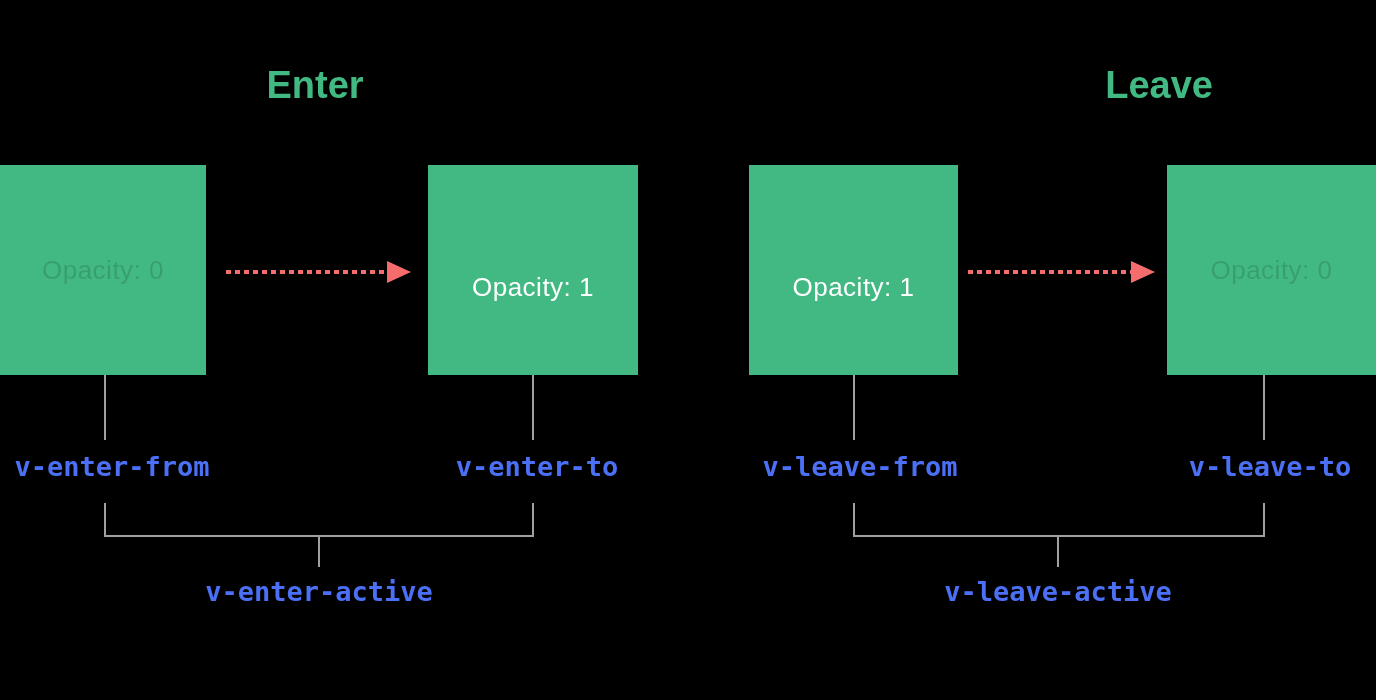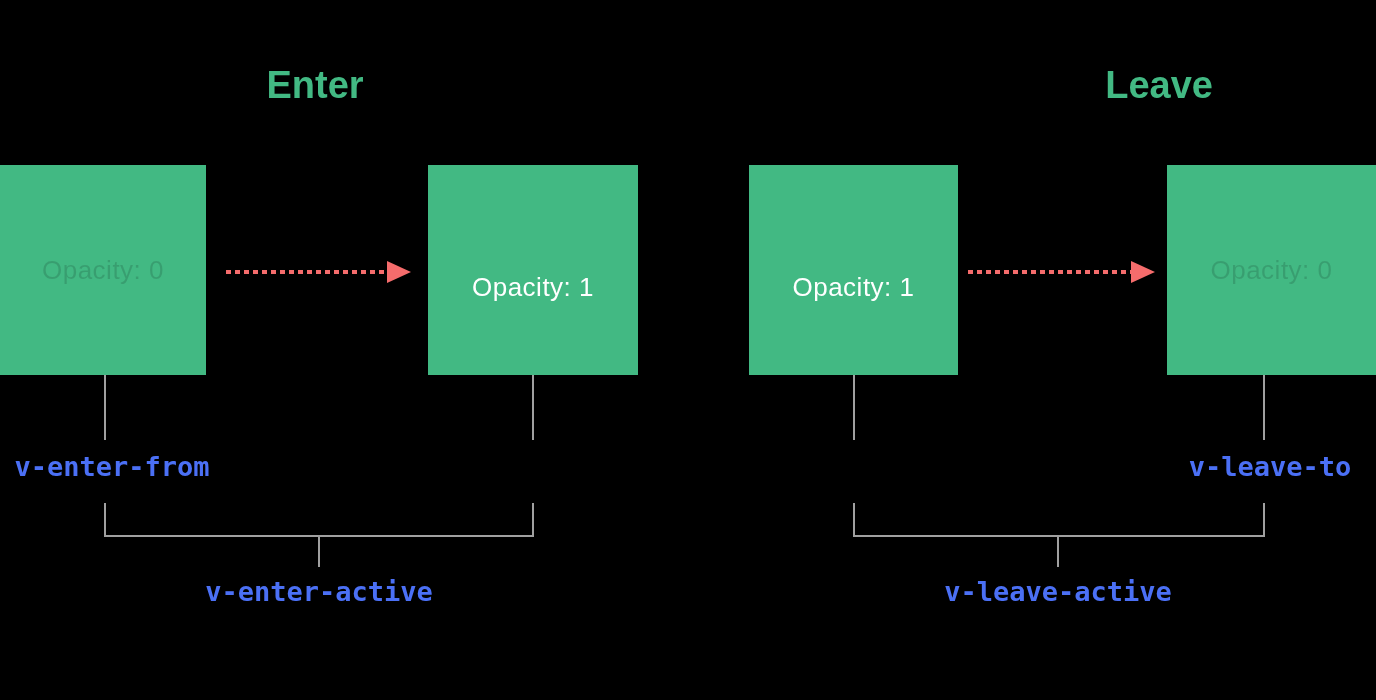--- a/index.html
+++ b/index.html
@@ -140,20 +140,22 @@
   <div class="arrow-head" id="arrow-enter-head"></div>
   <div class="arrow-dashes" id="arrow-leave-dashes"></div>
   <div class="arrow-head" id="arrow-leave-head"></div>
 
   <div class="vline connector" id="line-enter-from"></div>
   <div class="vline connector" id="line-enter-to"></div>
   <div class="vline connector" id="line-leave-from"></div>
   <div class="vline connector" id="line-leave-to"></div>
 
   <div class="class-label label-row1" id="label-enter-from">v-enter-from</div>
+  <div class="class-label label-row1" id="label-enter-to">v-enter-to</div>
+  <div class="class-label label-row1" id="label-leave-from">v-leave-from</div>
   <div class="class-label label-row1" id="label-leave-to">v-leave-to</div>
 
   <div class="bracket" id="bracket-enter"></div>
   <div class="vline stem" id="stem-enter"></div>
   <div class="bracket" id="bracket-leave"></div>
   <div class="vline stem" id="stem-leave"></div>
 
   <div class="class-label label-row2" id="label-leave-active">v-leave-active</div>
   <div class="class-label label-row2" id="label-enter-active">v-enter-active</div>
 

